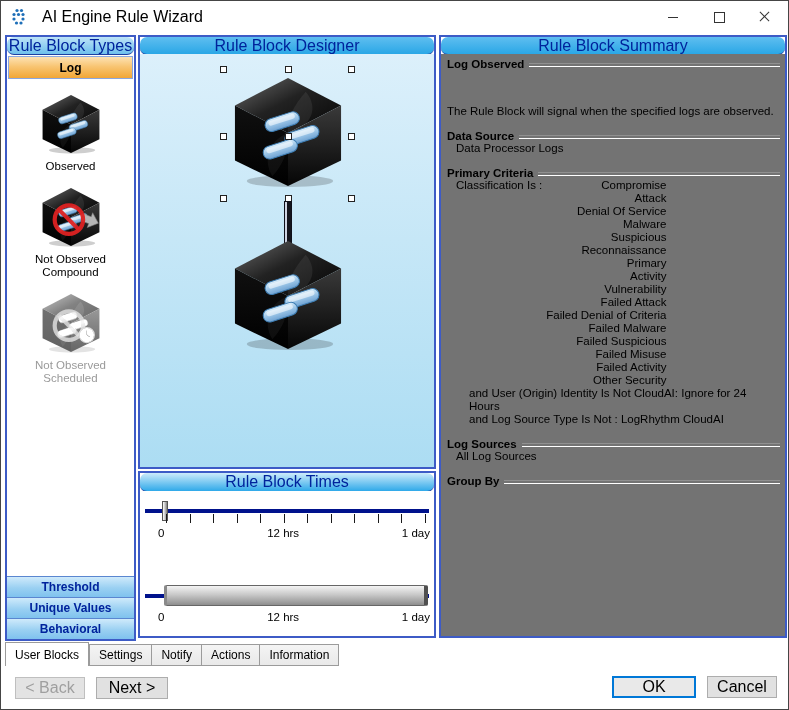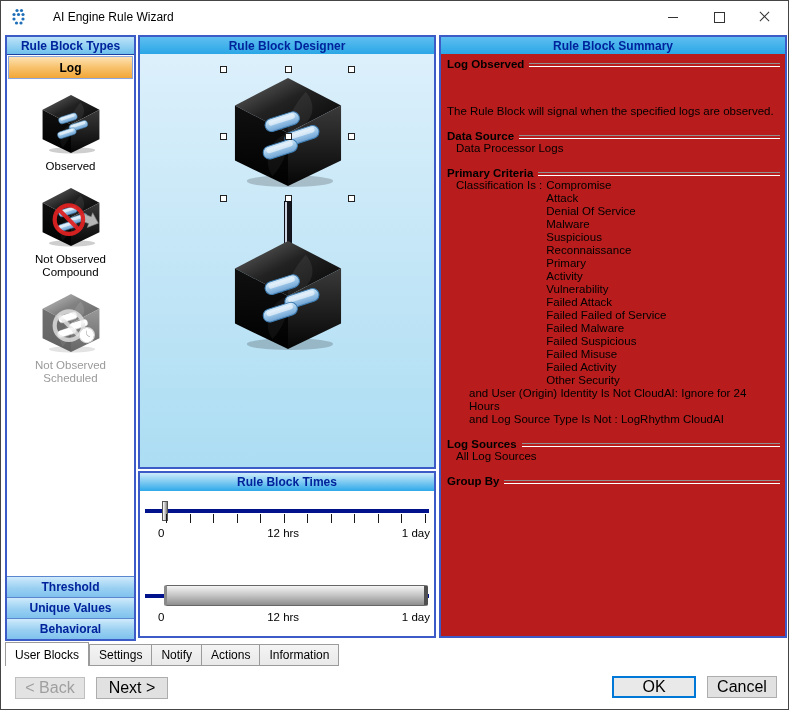--- a/index.html
+++ b/index.html
@@ -1,31 +1,31 @@
 <!DOCTYPE html>
 <html><head>
 <meta charset="utf-8">
 <style>
   html,body{margin:0;padding:0;background:#cfcfcf;font-family:"Liberation Sans",sans-serif;}
   .win{position:relative;width:789px;height:710px;background:#ffffff;border:1px solid #454545;box-sizing:border-box;overflow:hidden;}
 
   
   .titlebar{position:absolute;left:0;top:0;right:0;height:32px;background:#fff;display:flex;align-items:center;}
   .applogo{margin-left:9px;width:20px;height:20px;display:inline-block;}
-  .title{margin-left:23px;font-size:12px;color:#000;}
+  .title{margin-left:12px;font-size:16px;color:#000;}
   .winbtns{position:absolute;right:0;top:0;height:32px;display:flex;}
   .wbtn{width:46px;height:32px;display:flex;align-items:center;justify-content:center;position:relative;cursor:default;}
   .glyph-min{width:10px;height:1px;background:#333;display:block;}
   .glyph-max{width:9px;height:9px;border:1px solid #333;display:block;}
   .glyph-x1,.glyph-x2{position:absolute;width:13px;height:1px;background:#333;left:16px;top:15px;}
   .glyph-x1{transform:rotate(45deg);} .glyph-x2{transform:rotate(-45deg);}
 
   
   .panel{position:absolute;background:#fff;border:2px solid #3D5BC6;box-sizing:border-box;}
-  .phdr{height:17px;display:flex;align-items:center;justify-content:center;font-size:12px;font-weight:bold;color:#00239C;border-bottom:1px solid #1d3fa0;}
+  .phdr{height:17px;display:flex;align-items:center;justify-content:center;font-size:16px;font-weight:normal;color:#00239C;border-bottom:1px solid #1d3fa0;border-radius:7px;}
   .cyan{background:linear-gradient(180deg,#5FBEF0 0%,#2AA7E6 100%);}
   .types-hdr{background:linear-gradient(180deg,#BCE3F8 0%,#6FC0EC 100%);}
   .times-hdr{height:18px;background:linear-gradient(180deg,#CDEBFB 0%,#2FA9E9 100%);}
 
   
   .left{left:4px;top:34px;width:131px;height:606px;}
   .log-btn{margin:1px;height:21px;background:linear-gradient(180deg,#FDE2B3 0%,#F8C573 45%,#F2A636 100%);border:1px solid #8AA6E0;display:flex;align-items:center;justify-content:center;font-size:12px;font-weight:bold;color:#000;cursor:pointer;}
   .type-list{display:flex;flex-direction:column;align-items:center;}
   .type-item{display:flex;flex-direction:column;align-items:center;margin-top:14px;cursor:pointer;}
   .cube-icon{width:64px;height:60px;}
@@ -51,26 +51,26 @@
   .t1{top:18px;} .t2{top:103px;}
   .sl-handle{position:absolute;left:22px;top:10px;width:6px;height:20px;background:linear-gradient(90deg,#ffffff 0%,#bfbfbf 55%,#7d7d7d 100%);border:1px solid #555;box-sizing:border-box;cursor:ew-resize;}
   .ticks{position:absolute;left:26px;right:8px;top:23px;height:9px;display:flex;justify-content:space-between;}
   .ticks i{width:1px;height:9px;background:#1a1a1a;}
   .range-bar{position:absolute;left:24px;right:6px;top:94px;height:21px;background:linear-gradient(180deg,#F4F4F4 0%,#C9C9C9 45%,#8E8E8E 100%);border:1px solid #666;border-left:3px solid #8a8a8a;border-right:4px solid #4f4f4f;border-radius:2px;box-sizing:border-box;cursor:ew-resize;}
   .scale{position:absolute;left:18px;right:4px;display:flex;justify-content:space-between;font-size:11.5px;color:#000;}
   .s1{top:36px;} .s2{top:120px;}
 
   
   .summary{left:438px;top:34px;width:348px;height:603px;}
-  .sum-body{position:absolute;left:0;right:0;top:17px;bottom:0;background:#b91c1c;overflow:hidden;padding:4px 5px 0 6px;font-size:11.5px;color:#000;}
+  .sum-body{position:absolute;left:0;right:0;top:17px;bottom:0;background:#737373;overflow:hidden;padding:4px 5px 0 6px;font-size:11.5px;color:#000;}
   .sec{margin-bottom:12px;}
   .sec-head{display:flex;align-items:center;font-weight:bold;font-size:11.5px;}
   .sec-head .rule{flex:1;height:2px;border-top:1px solid #909090;border-bottom:1px solid #fff;margin-left:5px;margin-top:2px;}
   .sec-line{padding-left:9px;line-height:13px;}
-  .crit-row{display:flex;padding-left:9px;}
+  .crit-row{display:flex;padding-left:9px;text-align:right;}
   .crit-label{white-space:nowrap;margin-right:4px;}
   .crit-values div{line-height:13px;}
   .cond{padding-left:22px;line-height:13px;}
 
   
   .tabstrip{position:absolute;left:4px;top:642px;height:23px;display:flex;align-items:flex-end;}
   .tab{height:20px;padding:0 9px;display:flex;align-items:center;font-size:12px;background:linear-gradient(180deg,#F4F4F4,#E9E9E9);border:1px solid #9B9B9B;border-left:none;cursor:pointer;}
   .tab:nth-child(2){border-left:1px solid #9B9B9B;}
   .tab.active{height:23px;background:#fff;border:1px solid #9B9B9B;border-bottom:none;z-index:2;}
 
@@ -288,21 +288,21 @@
           <div>Compromise</div>
               <div>Attack</div>
               <div>Denial Of Service</div>
               <div>Malware</div>
               <div>Suspicious</div>
               <div>Reconnaissance</div>
               <div>Primary</div>
               <div>Activity</div>
               <div>Vulnerability</div>
               <div>Failed Attack</div>
-              <div>Failed Failed of Service</div>
+              <div>Failed Denial of Criteria</div>
               <div>Failed Malware</div>
               <div>Failed Suspicious</div>
               <div>Failed Misuse</div>
               <div>Failed Activity</div>
               <div>Other Security</div>
             </div>
         </div>
         <div>
 
         <div class="cond">and User (Origin) Identity Is Not CloudAI: Ignore for 24 Hours</div>

